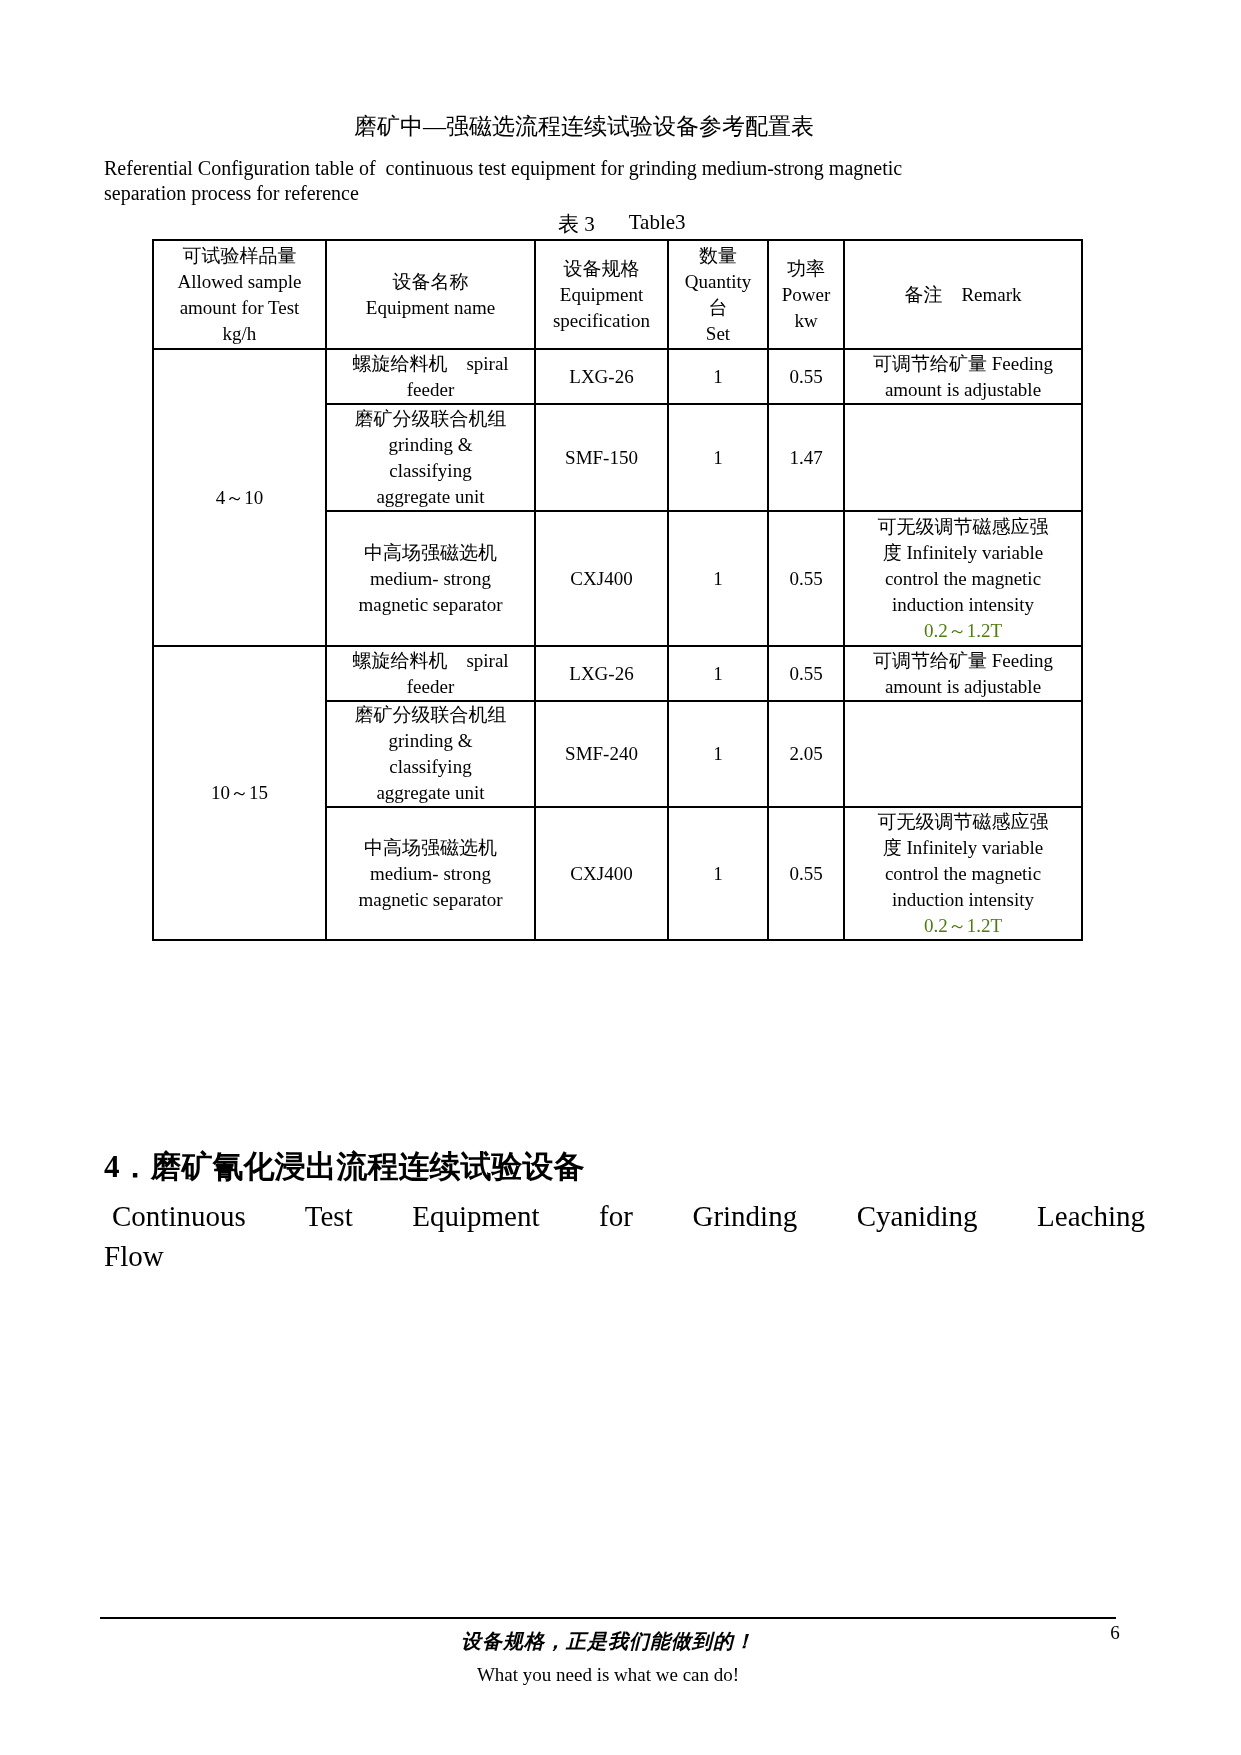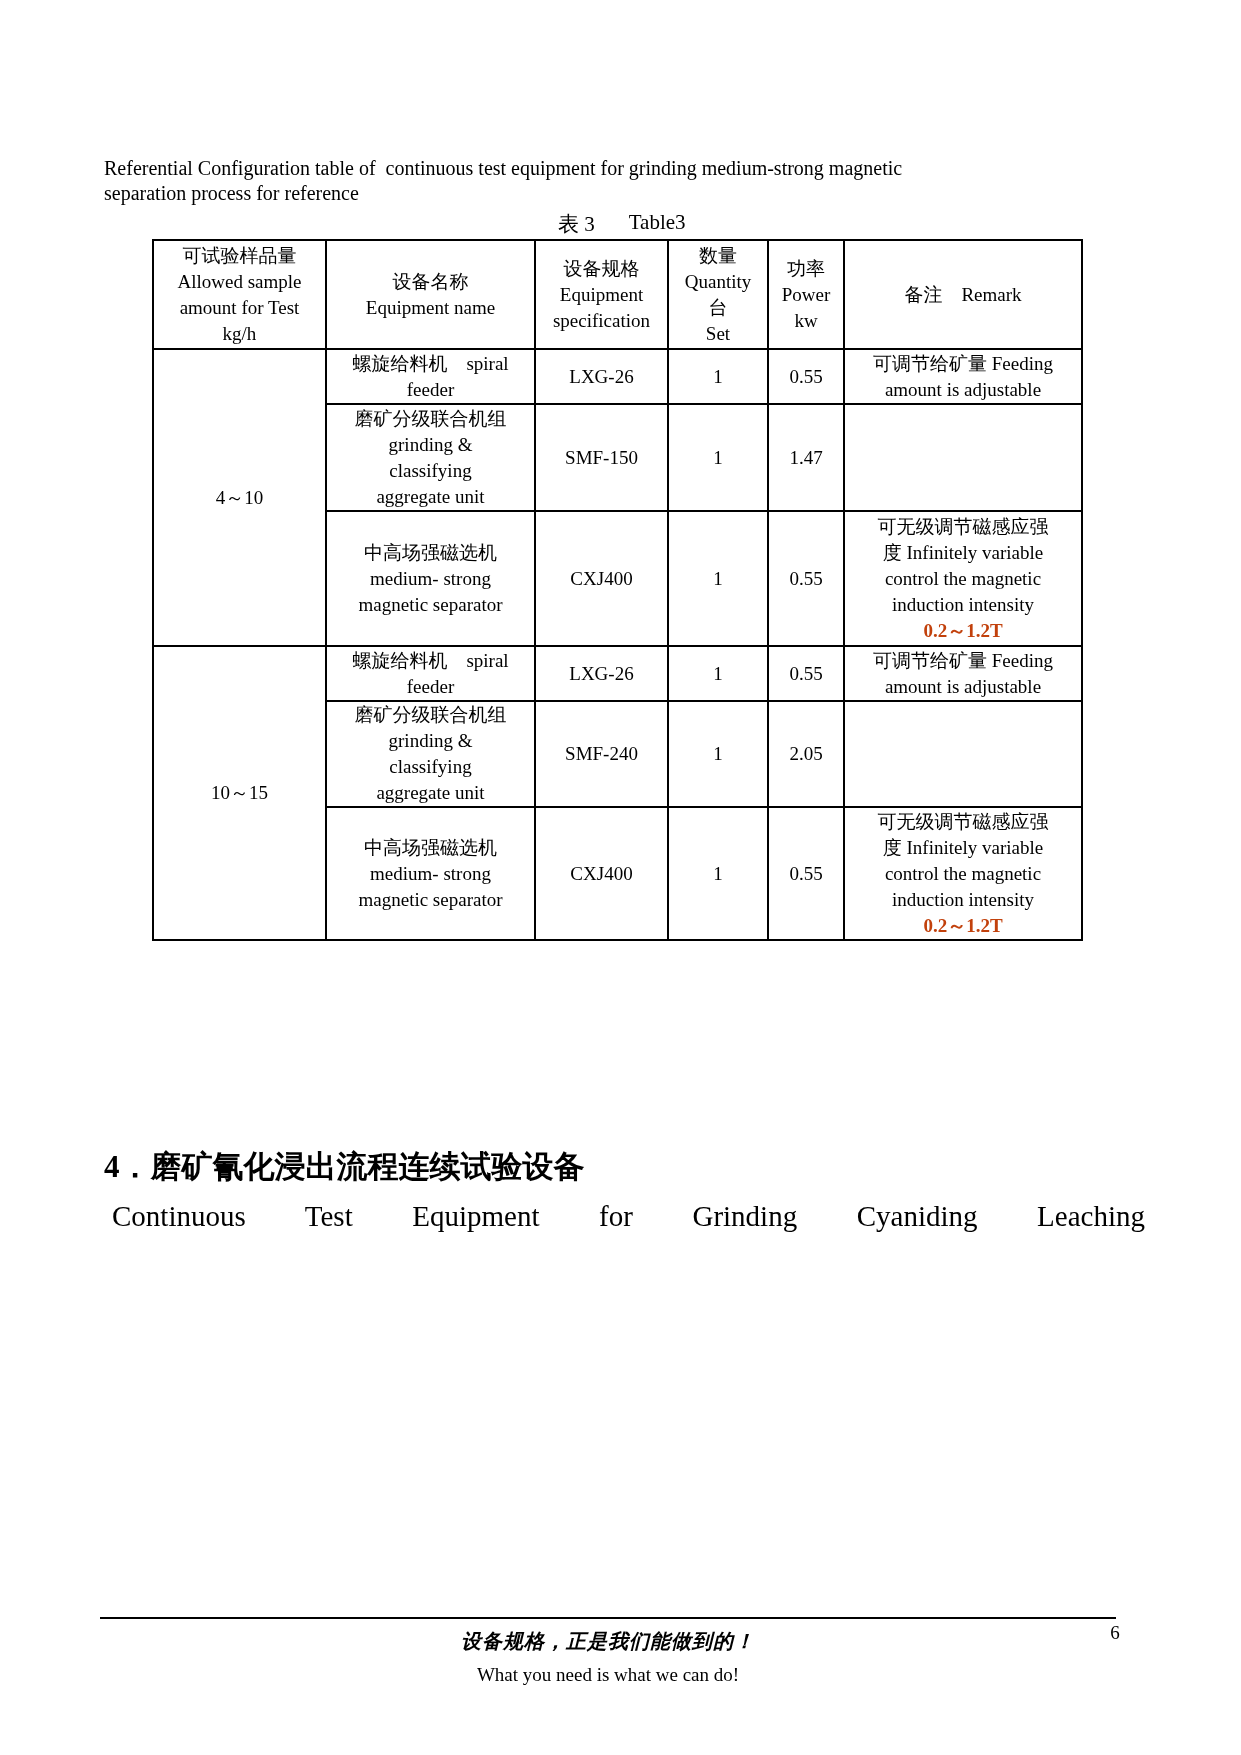--- a/index.html
+++ b/index.html
@@ -39,21 +39,21 @@
   }
   table.equip .cellz{white-space:pre-line;display:inline-block;}
   tr.rh-head{height:109px;}
   tr.rh-1{height:55px;}
   tr.rh-2{height:107px;}
   tr.rh-3{height:135px;}
   tr.rh-4{height:55px;}
   tr.rh-5{height:105px;}
   tr.rh-6{height:133px;}
   td.vtop{vertical-align:top;padding-top:8px;}
-  .red-line{display:block;color:#c2410c;font-weight:bold;}
+  .red-line{display:block;color:#4d7c0f;}
   .sec-heading{
     position:absolute;left:104px;top:1148px;width:1033px;
     font-size:31px;line-height:38px;font-weight:bold;
   }
   .sec-heading-en1{
     position:absolute;left:112px;top:1196px;width:1033px;
     font-size:29px;line-height:40px;
     text-align:justify;text-align-last:justify;
   }
   .sec-heading-en2{
@@ -76,20 +76,21 @@
   .page-number{
     position:absolute;left:1100px;top:1622px;width:30px;
     text-align:center;font-size:19px;
   }
 </style>
 </head>
 <body>
 
 <div class="page">
 
+  <div class="doc-title">磨矿中—强磁选流程连续试验设备参考配置表</div>
 
   <div class="doc-subtitle">Referential Configuration table of  continuous test equipment for grinding medium-strong magnetic
 separation process for reference</div>
 
   <div class="table-caption">
     <span>表 3</span>
     <span>Table3</span>
   </div>
 
   <table class="equip">
@@ -189,19 +190,20 @@
         <td><span class="cellz">可无级调节磁感应强
 度 Infinitely variable
 control the magnetic
 induction intensity</span><span class="red-line">0.2～1.2T</span></td>
       </tr>
     </tbody>
   </table>
 
   <div class="sec-heading">4．磨矿氰化浸出流程连续试验设备</div>
   <div class="sec-heading-en1">Continuous Test Equipment for Grinding Cyaniding Leaching</div>
+  <div class="sec-heading-en2">Flow</div>
 
   <div class="footer-rule"></div>
   <div class="footer-cn">设备规格，正是我们能做到的！</div>
   <div class="footer-en">What you need is what we can do!</div>
   <div class="page-number">6</div>
 
 </div>
 
 </body></html>

